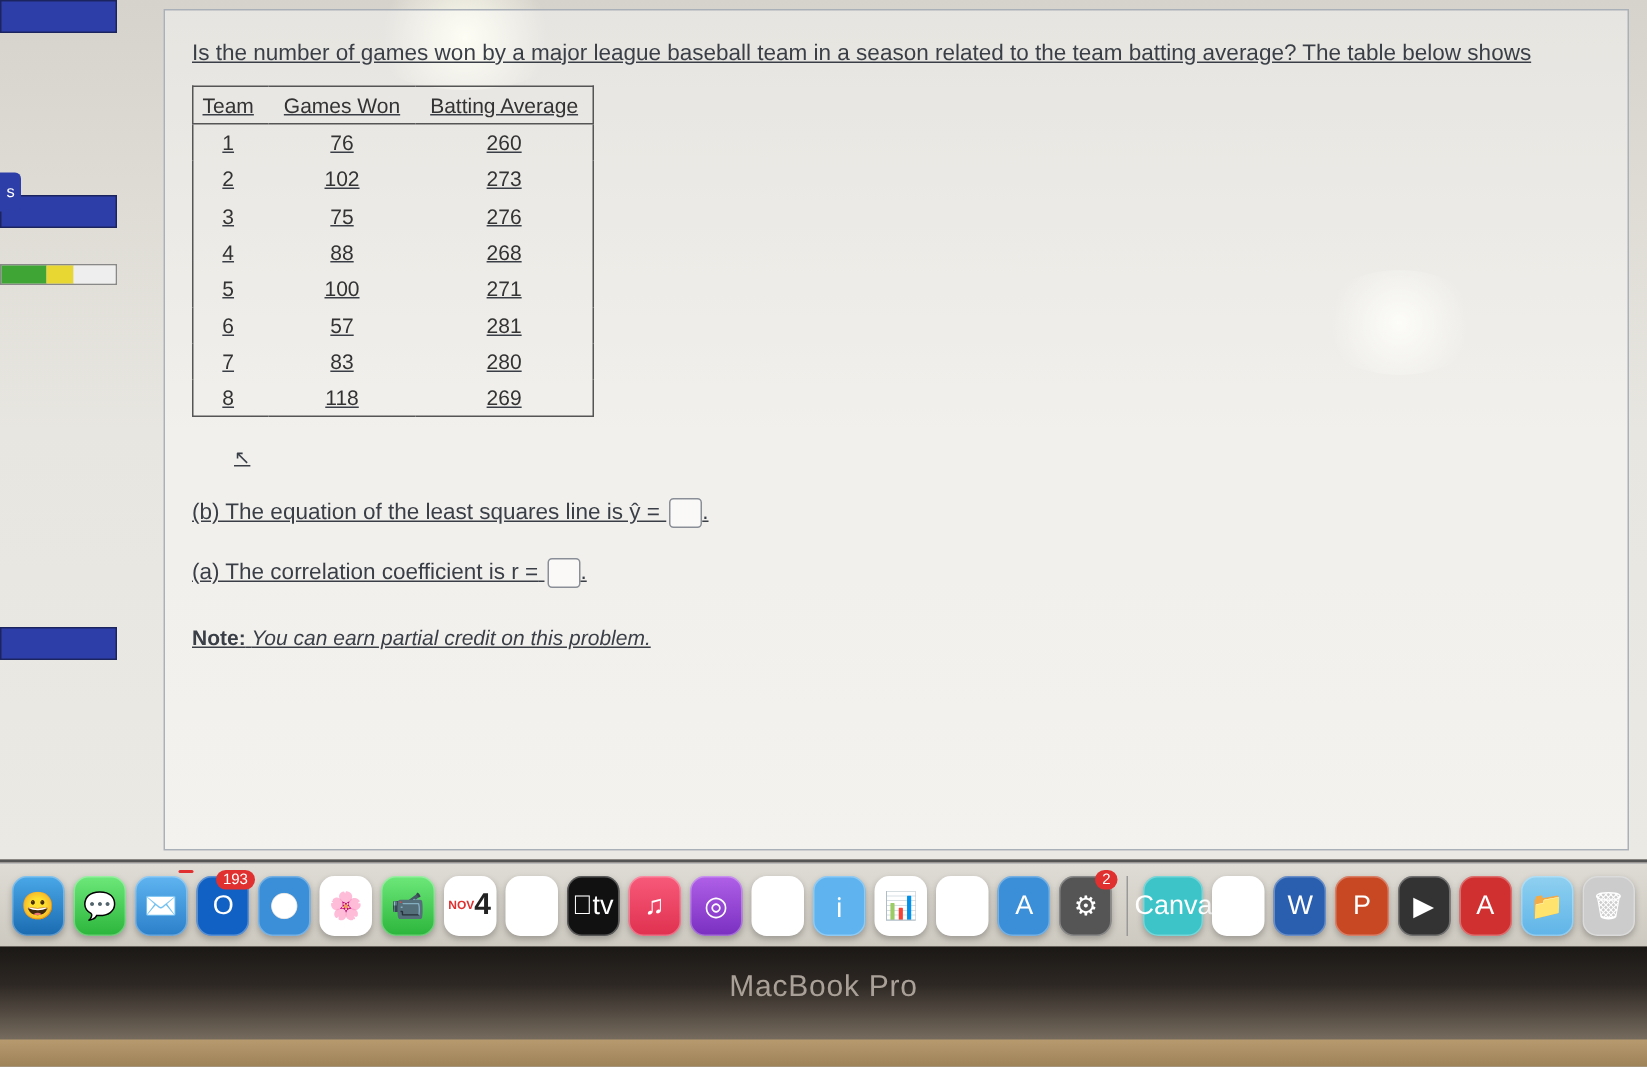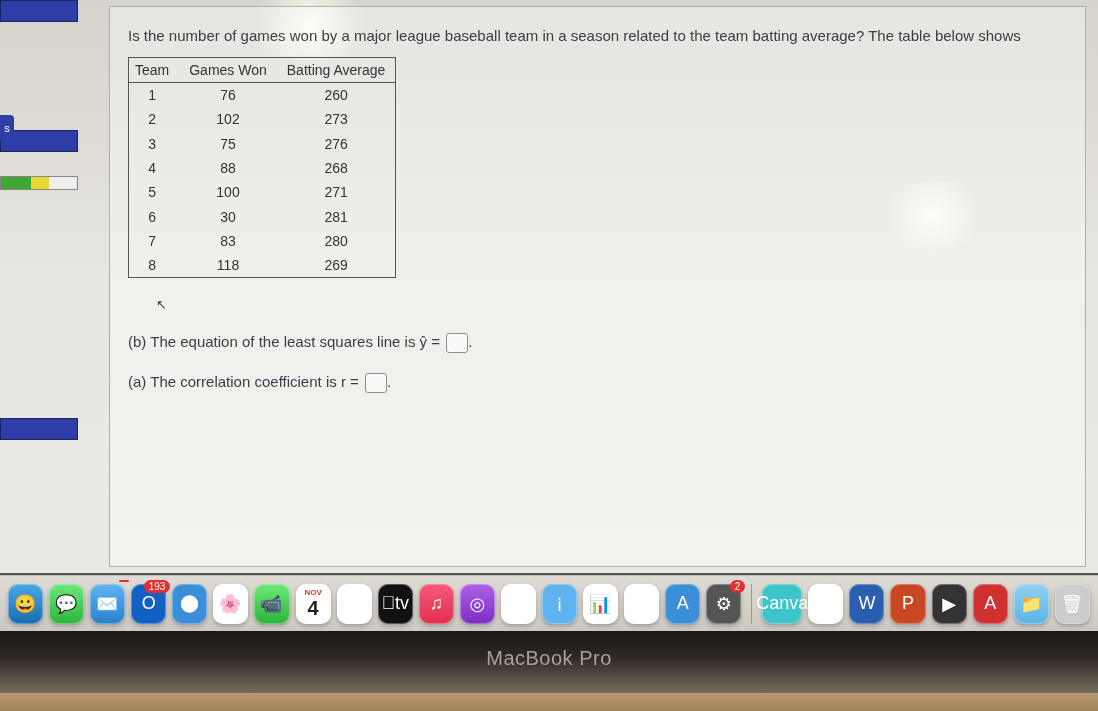--- a/index.html
+++ b/index.html
@@ -57,20 +57,21 @@
   .content {
     flex: 1;
     margin: 6px 12px 6px 4px;
     border: 1px solid #aab0b8;
     background: rgba(255,255,255,0.4);
     padding: 18px 10px 14px 18px;
     color: #3a3f47;
     font-size: 15px;
     line-height: 1.45;
     position: relative;
+    text-decoration: underline;
   }
   .prompt { margin-bottom: 10px; }
   table.data {
     border-collapse: collapse;
     border: 1px solid #555;
     font-size: 14px;
     margin-bottom: 18px;
   }
   table.data th, table.data td {
     padding: 2px 10px;
@@ -125,21 +126,21 @@
   .dock .sep { width:1px; height:40px; background:#999; margin:0 4px;}
   .ic-finder{background:linear-gradient(#4aa8e8,#1a6ab0);}
   .ic-msg{background:linear-gradient(#6de87a,#2bb53b);}
   .ic-mail{background:linear-gradient(#5fb4f0,#2a7fc9);}
   .ic-outlook{background:#1161c4;}
   .ic-badge{position:relative;}
   .ic-badge::after{content:attr(data-badge);position:absolute;top:-4px;right:-4px;background:#e03030;color:#fff;border-radius:10px;font-size:10px;padding:1px 5px;}
   .ic-safari{background:radial-gradient(circle,#fff 30%,#ddd 32%,#3a8fd8 34%);}
   .ic-photos{background:#fff;}
   .ic-facetime{background:linear-gradient(#6de87a,#2bb53b);}
-  .ic-cal{background:#fff;color:#e03030;font-weight:bold;font-size:10px;flex-direction:column;}
+  .ic-cal{background:#fff;color:#e03030;font-weight:bold;font-size:10px;}
   .ic-cal .m{font-size:8px;color:#e03030;}
   .ic-cal .d{font-size:20px;color:#222;}
   .ic-rem{background:#fff;}
   .ic-tv{background:#111;}
   .ic-music{background:linear-gradient(#f85a7a,#e0304f);}
   .ic-pod{background:linear-gradient(#b060e8,#7a2fc0);}
   .ic-news{background:#fff;color:#e03030;}
   .ic-info{background:#5fb4f0;}
   .ic-numbers{background:#fff;}
   .ic-pages{background:#fff;}
@@ -223,21 +224,21 @@
             <td>88</td>
             <td>268</td>
           </tr>
           <tr>
             <td>5</td>
             <td>100</td>
             <td>271</td>
           </tr>
           <tr>
             <td>6</td>
-            <td>30</td>
+            <td>57</td>
             <td>281</td>
           </tr>
           <tr>
             <td>7</td>
             <td>83</td>
             <td>280</td>
           </tr>
           <tr>
             <td>8</td>
             <td>118</td>
@@ -253,20 +254,24 @@
     <div class="qline">
       <span>(b) The equation of the least squares line is ŷ =</span>
       <span class="ansbox"></span>.
     </div>
 
     <div class="qline">
       <span>(a) The correlation coefficient is r =</span>
       <span class="ansbox"></span>.
     </div>
 
+    <div class="note">
+      <b>Note:</b>
+      <i>You can earn partial credit on this problem.</i>
+    </div>
   </div>
 </div>
 
 <div class="dock">
   <div class="icon ic-finder">😀</div>
   <div class="icon ic-msg">💬</div>
   <div class="icon ic-mail ic-badge">✉️</div>
   <div class="icon ic-outlook ic-badge" data-badge="193">O</div>
   <div class="icon ic-safari"></div>
   <div class="icon ic-photos">🌸</div>

